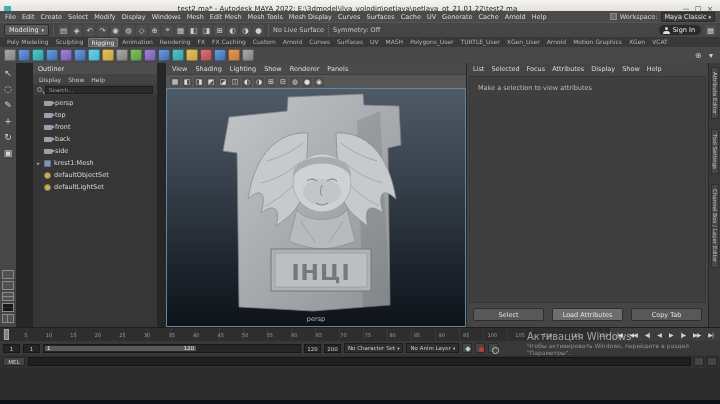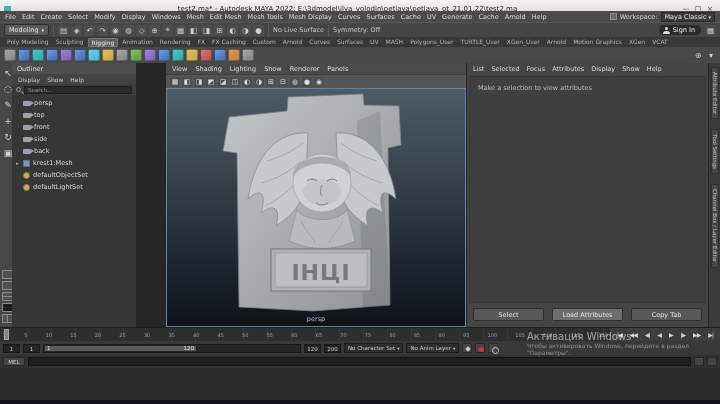--- a/index.html
+++ b/index.html
@@ -63,21 +63,21 @@
   #toolbox { left:0; width:16px; background:#474747; display:flex; flex-direction:column; align-items:center; padding:3px 0 4px; gap:3px; }
   .tool { width:13px; height:13px; display:flex; align-items:center; justify-content:center; color:#d6d6d6; font-size:9px; }
   .lay-group { margin-top:auto; display:flex; flex-direction:column; gap:2px; }
   .lay { width:12px; height:9px; border:1px solid #8a8a8a; background:#515151; }
   .lay.l2 { background:linear-gradient(90deg,#515151 48%,#8a8a8a 48% 52%,#515151 52%); }
   .lay.l3 { background:linear-gradient(180deg,#515151 48%,#8a8a8a 48% 52%,#515151 52%); }
   .lay.l4 { background:linear-gradient(90deg,#515151 48%,#8a8a8a 48% 52%,#515151 52%),linear-gradient(180deg,#515151 48%,#8a8a8a 48% 52%,#515151 52%); background-blend-mode:multiply; }
   .lay.l5 { background:linear-gradient(90deg,#8a8a8a 0 1px,transparent 1px) 4px 0/6px 100% no-repeat,#515151; }
 
   
-  #outliner { left:12px; width:124px; background:#3c3c3c; display:flex; flex-direction:column; }
+  #outliner { left:33px; width:124px; background:#3c3c3c; display:flex; flex-direction:column; }
   .o-title { height:11px; background:#4e4e4e; font-size:6.5px; color:#e0e0e0; display:flex; align-items:center; padding:0 5px; }
   .o-menus { height:10px; background:#434343; display:flex; gap:7px; align-items:center; padding:0 6px; font-size:6px; color:#c9c9c9; }
   .o-search { height:11px; display:flex; align-items:center; gap:3px; padding:0 4px; background:#3c3c3c; }
   .mag { width:5px; height:5px; border:1px solid #9a9a9a; border-radius:50%; position:relative; }
   .mag::after { content:""; position:absolute; left:4px; top:4px; width:3px; height:1px; background:#9a9a9a; transform:rotate(45deg); }
   .o-search-field { flex:1; height:8px; background:#2a2a2a; border:1px solid #1e1e1e; font-size:5.5px; color:#9a9a9a; padding:0 3px; line-height:7px; }
   .o-list { flex:1; background:#363636; padding:2px 0; overflow:hidden; }
   .o-row { height:12px; display:flex; align-items:center; gap:3px; padding:0 3px; }
   .o-arrow { width:5px; font-size:5px; color:#bbb; text-align:center; }
   .o-icon { flex:none; }
@@ -341,27 +341,27 @@
 
           <div class="o-row">
             <span class="o-arrow"></span>
             <span class="o-icon" data-icon="camera"></span>
             <span class="o-label">front</span>
           </div>
 
           <div class="o-row">
             <span class="o-arrow"></span>
             <span class="o-icon" data-icon="camera"></span>
+            <span class="o-label">back</span>
+          </div>
+
+          <div class="o-row">
+            <span class="o-arrow"></span>
+            <span class="o-icon" data-icon="camera"></span>
             <span class="o-label">side</span>
-          </div>
-
-          <div class="o-row">
-            <span class="o-arrow"></span>
-            <span class="o-icon" data-icon="camera"></span>
-            <span class="o-label">back</span>
           </div>
 
           <div class="o-row">
             <span class="o-arrow">▸</span>
             <span class="o-icon" data-icon="mesh"></span>
             <span class="o-label">krest1:Mesh</span>
           </div>
 
           <div class="o-row">
             <span class="o-arrow"></span>

